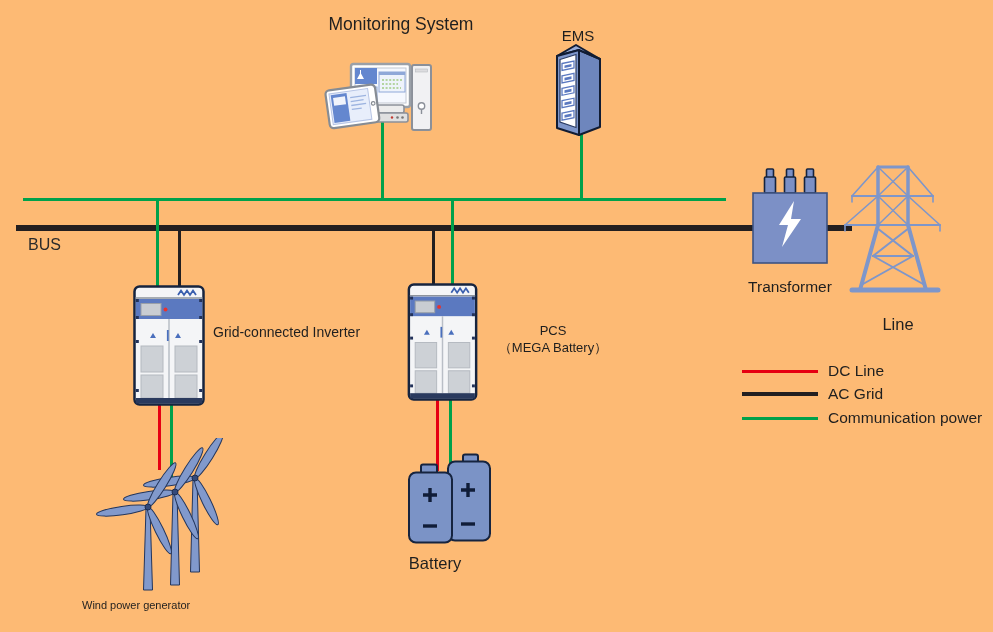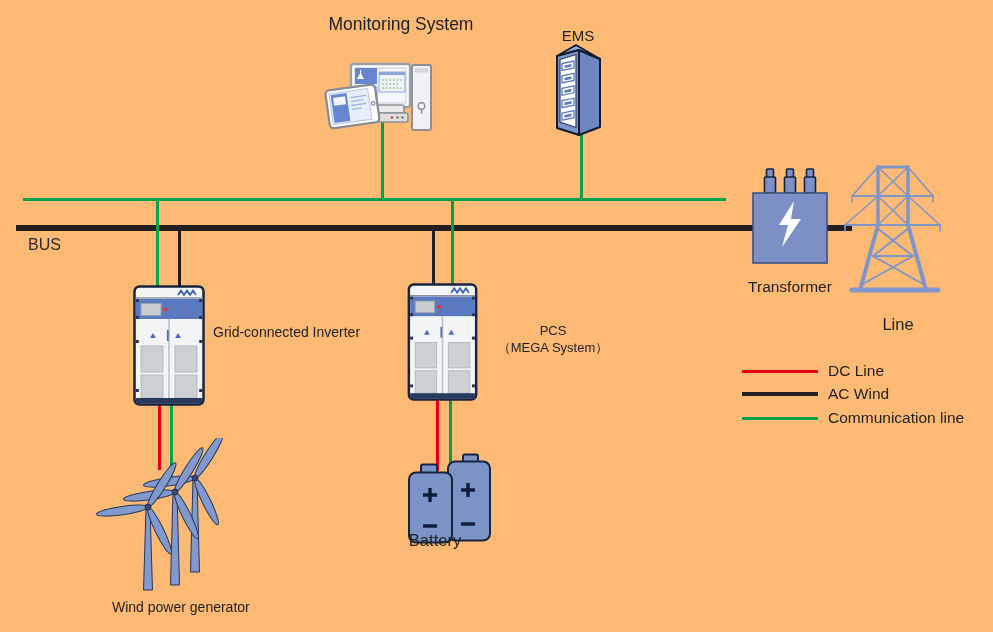--- a/index.html
+++ b/index.html
@@ -263,35 +263,35 @@
       </g>
     </svg>
   </div>
 
   <div class="lbl center" style="left:320px;top:13px;width:162px;font-size:17.5px;">Monitoring System</div>
   <div class="lbl center" style="left:543px;top:26px;width:70px;font-size:15px;">EMS</div>
   <div class="lbl" style="left:28px;top:235px;font-size:16px;color:#2b2b2b;">BUS</div>
   <div class="lbl" style="left:213px;top:323px;font-size:14px;">Grid-connected Inverter</div>
   <div class="lbl center" style="left:473px;top:323px;width:160px;font-size:13px;">
     <div>PCS</div>
-    <div>（MEGA System）</div>
+    <div>（MEGA Battery）</div>
   </div>
   <div class="lbl center" style="left:742px;top:277px;width:96px;font-size:15.5px;">Transformer</div>
   <div class="lbl center" style="left:867px;top:314px;width:62px;font-size:16.5px;">Line</div>
-  <div class="lbl center" style="left:403px;top:530px;width:64px;font-size:16.5px;">Battery</div>
-  <div class="lbl" style="left:112px;top:598px;font-size:14px;">Wind power generator</div>
+  <div class="lbl center" style="left:403px;top:553px;width:64px;font-size:16.5px;">Battery</div>
+  <div class="lbl" style="left:82px;top:598px;font-size:11px;">Wind power generator</div>
 
   <div class="legend" style="left:742px;top:358px;width:240px;">
     <div class="legend-row" style="top:4px;">
       <span class="legend-swatch dc" style="height:3px;"></span>
       <span class="legend-label">DC Line</span>
     </div>
     <div class="legend-row" style="top:27px;">
       <span class="legend-swatch ac" style="height:4px;"></span>
-      <span class="legend-label">AC Wind</span>
+      <span class="legend-label">AC Grid</span>
     </div>
     <div class="legend-row" style="top:51px;">
       <span class="legend-swatch comm" style="height:3px;"></span>
-      <span class="legend-label">Communication line</span>
+      <span class="legend-label">Communication power</span>
     </div>
   </div>
 
 </div>
 
 </body></html>

